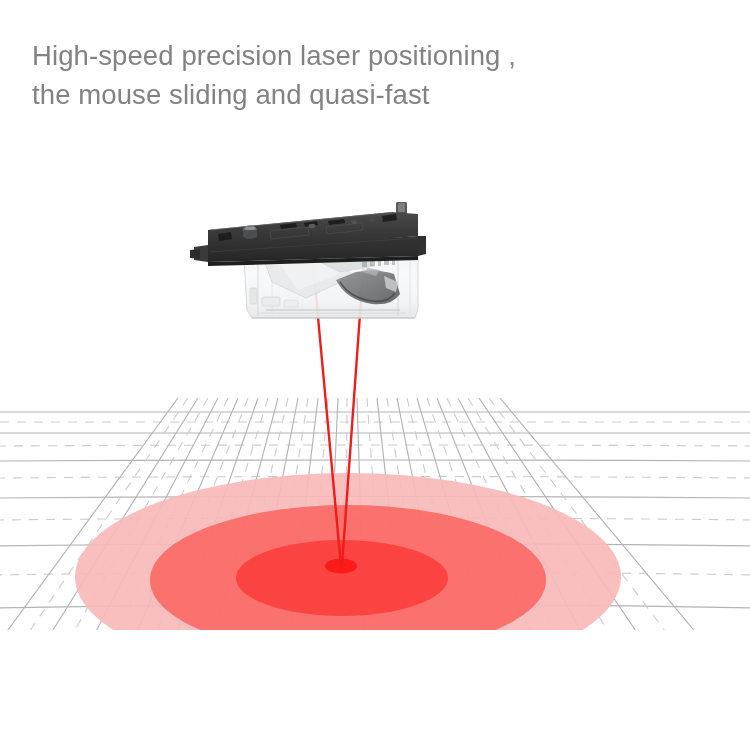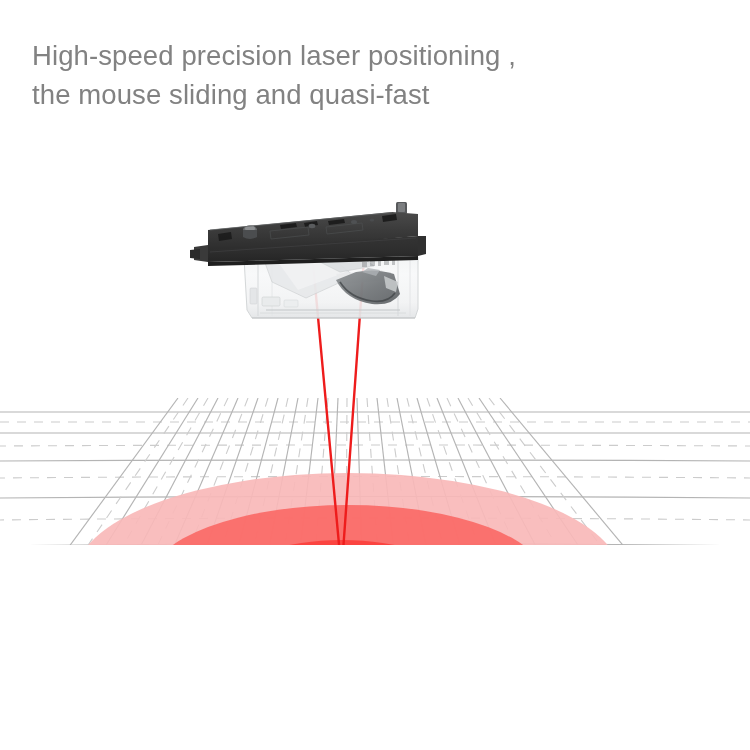--- a/index.html
+++ b/index.html
@@ -7,21 +7,21 @@
     margin: 0;
     padding: 0;
     background: #ffffff;
   }
   body {
     font-family: "Liberation Sans", sans-serif;
   }
   #stage {
     position: relative;
     width: 750px;
-    height: 545px;
+    height: 630px;
     background: #ffffff;
     overflow: hidden;
   }
 
   
   #headline {
     position: absolute;
     left: 32px;
     top: 36px;
     width: 700px;

